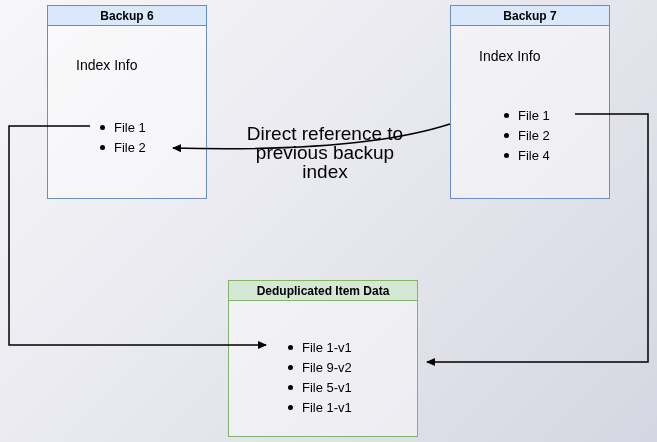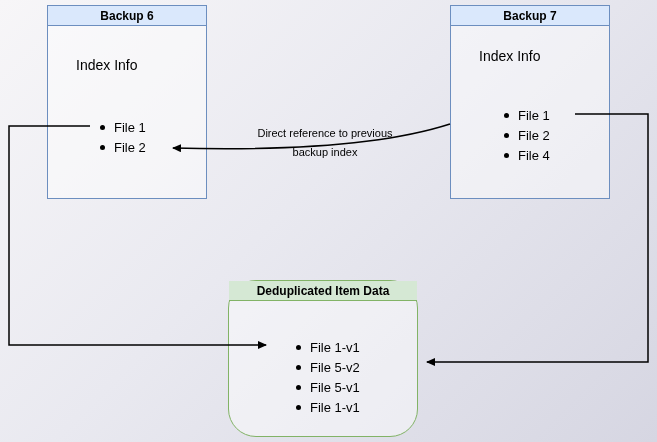--- a/index.html
+++ b/index.html
@@ -57,21 +57,21 @@
     width:5px;height:5px;
     border-radius:50%;
     background:#000;
     margin-right:9px;
     flex:0 0 auto;
   }
   .annotation{
     position:absolute;
     left:245px;top:124px;width:160px;
     text-align:center;
-    font-size:11px;
+    font-size:19px;
     line-height:19px;
     color:#000;
     z-index:4;
   }
   svg.arrows{
     position:absolute;
     left:0;top:0;
     z-index:3;
     pointer-events:none;
   }
@@ -108,30 +108,30 @@
         <span class="dot"></span>
         <span>File 2</span>
       </li>
       <li>
         <span class="dot"></span>
         <span>File 4</span>
       </li>
     </ul>
   </div>
 
-  <div class="box green" style="left:228px;top:280px;width:190px;height:157px;border-radius:28px;">
+  <div class="box green" style="left:228px;top:280px;width:190px;height:157px;">
     <div class="box-header">Deduplicated Item Data</div>
-    <ul class="items" style="left:67px;top:56px;">
+    <ul class="items" style="left:59px;top:56px;">
       <li>
         <span class="dot"></span>
         <span>File 1-v1</span>
       </li>
       <li>
         <span class="dot"></span>
-        <span>File 5-v2</span>
+        <span>File 9-v2</span>
       </li>
       <li>
         <span class="dot"></span>
         <span>File 5-v1</span>
       </li>
       <li>
         <span class="dot"></span>
         <span>File 1-v1</span>
       </li>
     </ul>

